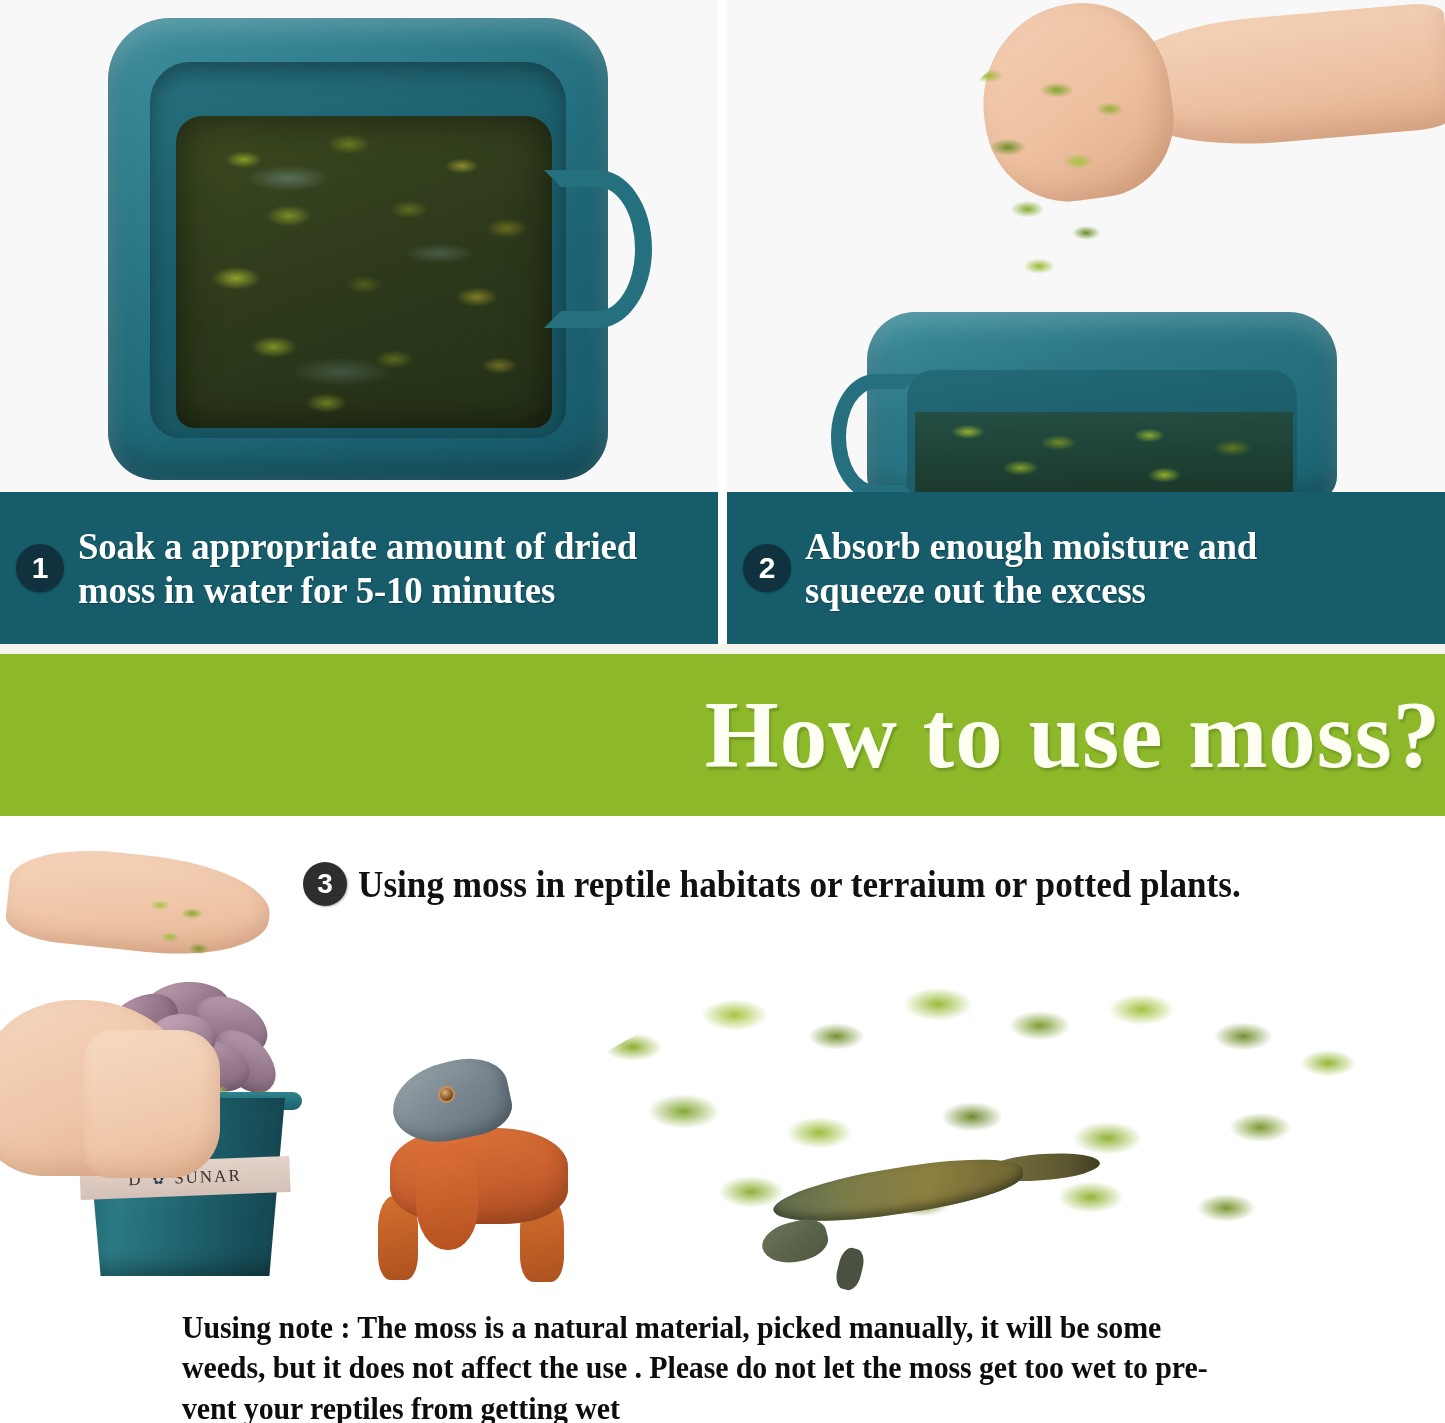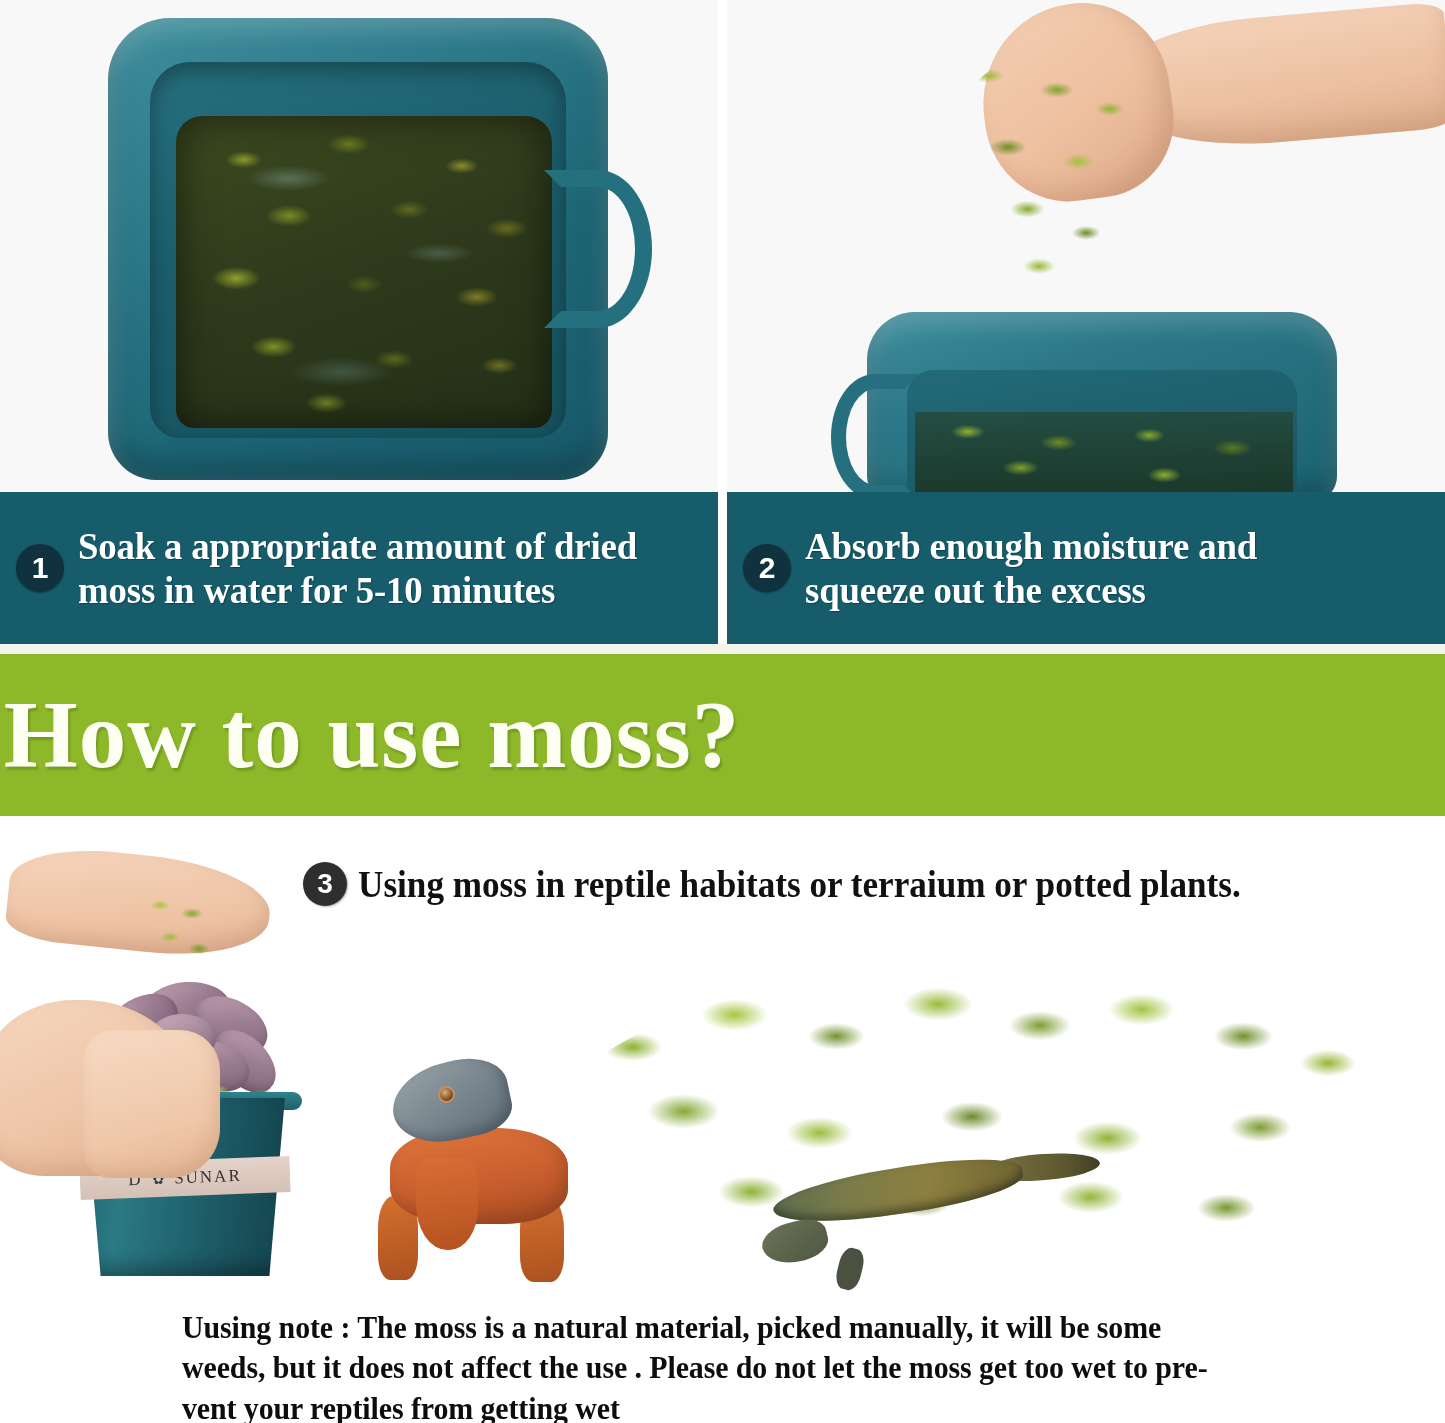--- a/index.html
+++ b/index.html
@@ -218,21 +218,21 @@
   }
 
   
   .green-banner {
     position: absolute;
     left: 0; top: 654px;
     width: 1445px; height: 162px;
     background: #8cb82a;
     display: flex;
     align-items: center;
-    justify-content: flex-start;
+    justify-content: flex-end;
   }
   .green-title {
     color: #fdfff2;
     font-size: 96px;
     font-weight: bold;
     letter-spacing: 1px;
     line-height: 1;
     font-family: "Liberation Serif", serif;
     text-shadow: 2px 3px 2px rgba(60,90,15,.30);
     transform: scaleX(.99);

